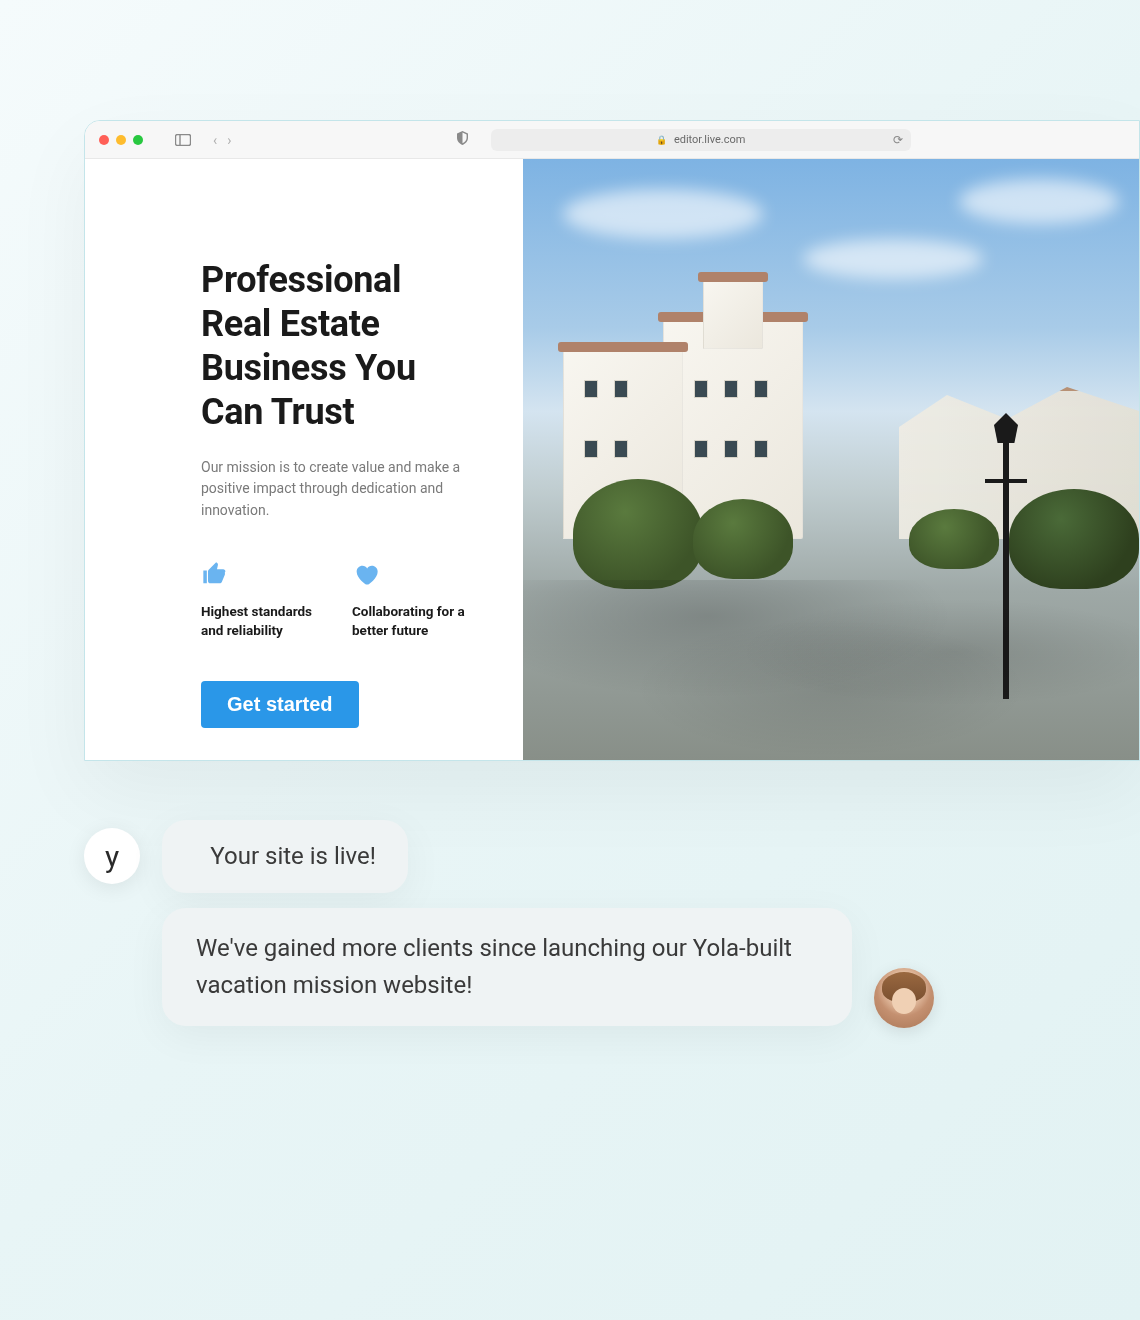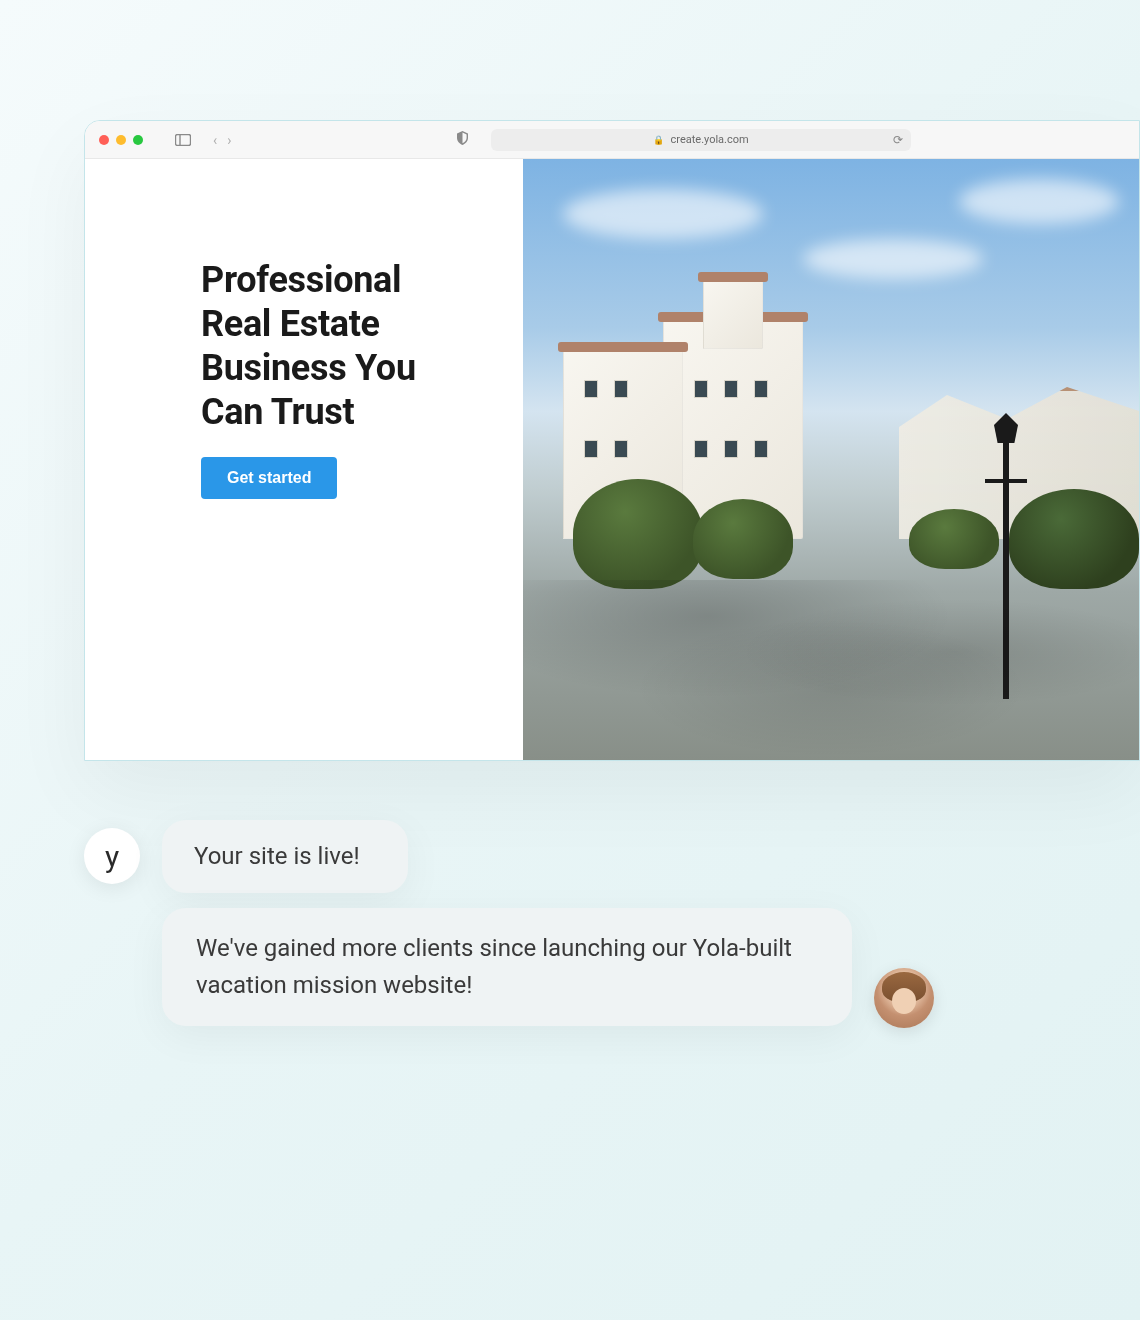--- a/index.html
+++ b/index.html
@@ -121,21 +121,21 @@
     font-weight: 700;
     color: #1a1a1a;
     line-height: 1.4;
   }
 
   .cta-button {
     background: #2a97e8;
     color: #fff;
     border: none;
     padding: 12px 26px;
-    font-size: 16px;
+    font-size: 20px;
     font-weight: 600;
     border-radius: 4px;
     cursor: pointer;
   }
 
   .content-right {
     flex: 1;
     position: relative;
     overflow: hidden;
   }
@@ -282,20 +282,21 @@
     line-height: 1.55;
     box-shadow: 0 10px 40px rgba(0,0,0,0.05);
   }
 
   .bubble-1 {
     position: absolute;
     top: 0;
     left: 78px;
     width: 246px;
     padding: 18px 32px;
+    text-align: right;
   }
 
   .bubble-2 {
     position: absolute;
     top: 88px;
     left: 78px;
     width: 690px;
   }
 
   .user-avatar {
@@ -346,29 +347,48 @@
       <span>‹</span>
       <span>›</span>
     </div>
     <div class="shield-icon">
       <svg width="13" height="14" viewBox="0 0 13 14" fill="currentColor">
         <path d="M6.5 0 L12 2.5 V7 C12 10 9.5 12.8 6.5 14 C3.5 12.8 1 10 1 7 V2.5 Z M6.5 1.5 V12.2 C9 11 10.6 9 10.6 7 V3.4 L6.5 1.5 Z"></path>
       </svg>
     </div>
     <div class="url-bar">
       <span class="lock">🔒</span>
-      <span>create.yola.com</span>
+      <span>editor.live.com</span>
       <span class="reload-btn">⟳</span>
     </div>
     <div class="spacer-right"></div>
   </div>
 
   <div class="page-content">
     <div class="content-left">
       <h1 class="headline">Professional Real Estate Business You Can Trust</h1>
+      <p class="mission">Our mission is to create value and make a positive impact through dedication and innovation.</p>
+      <div class="features">
+        <div class="feature">
+          <div class="feature-icon">
+            <svg viewBox="0 0 24 24" fill="currentColor">
+                <path d="M2 20h3V9H2v11zm19-10c0-1.1-.9-2-2-2h-5.3l.8-3.8.03-.32c0-.41-.17-.79-.44-1.06L13 2 6.6 8.4C6.22 8.78 6 9.3 6 9.83V18c0 1.1.9 2 2 2h8c.83 0 1.54-.5 1.84-1.22l2.5-5.84c.1-.23.16-.48.16-.74v-2.2z"></path>
+              </svg>
+          </div>
+          <div class="feature-label">Highest standards and reliability</div>
+        </div>
+        <div class="feature">
+          <div class="feature-icon">
+            <svg viewBox="0 0 24 24" fill="currentColor">
+                <path d="M12 21s-8-5.3-8-11c0-2.8 2.2-5 5-5 1.7 0 3.2.9 4 2.3C13.8 5.9 15.3 5 17 5c2.8 0 5 2.2 5 5 0 5.7-8 11-8 11h-2z"></path>
+              </svg>
+          </div>
+          <div class="feature-label">Collaborating for a better future</div>
+        </div>
+      </div>
       <button class="cta-button">Get started</button>
     </div>
 
     <div class="content-right">
       <div class="photo-scene">
         <div class="cloud c1"></div>
         <div class="cloud c2"></div>
         <div class="cloud c3"></div>
         <div class="villas-right"></div>
         <div class="villa">

